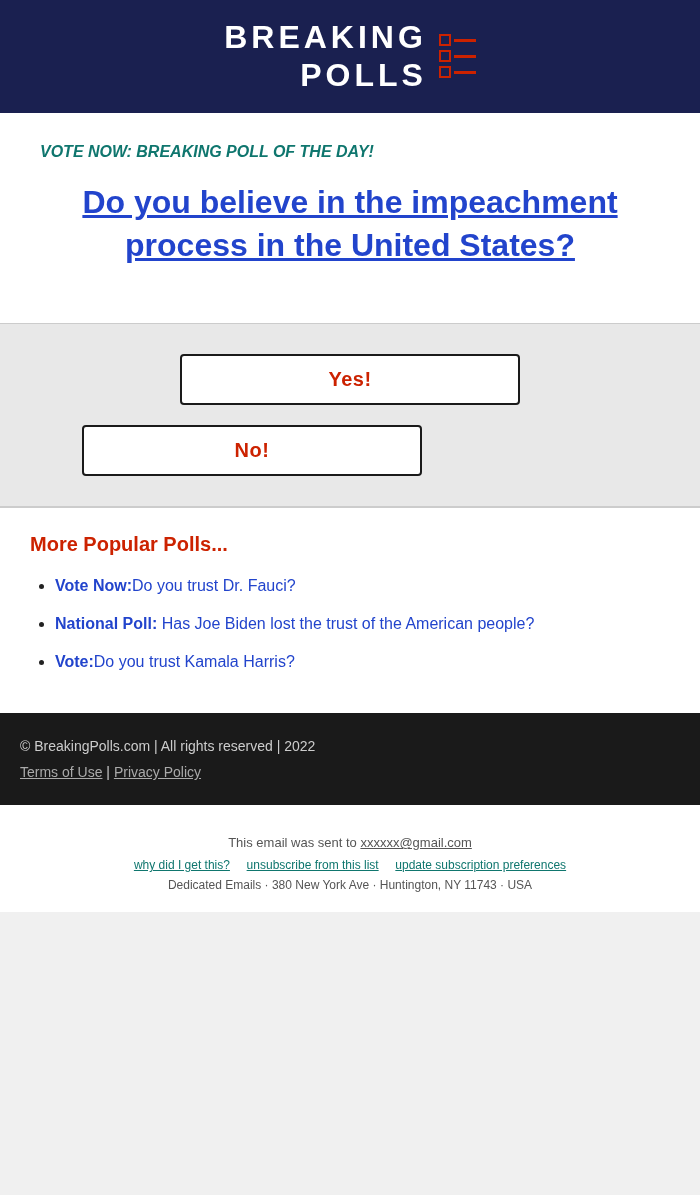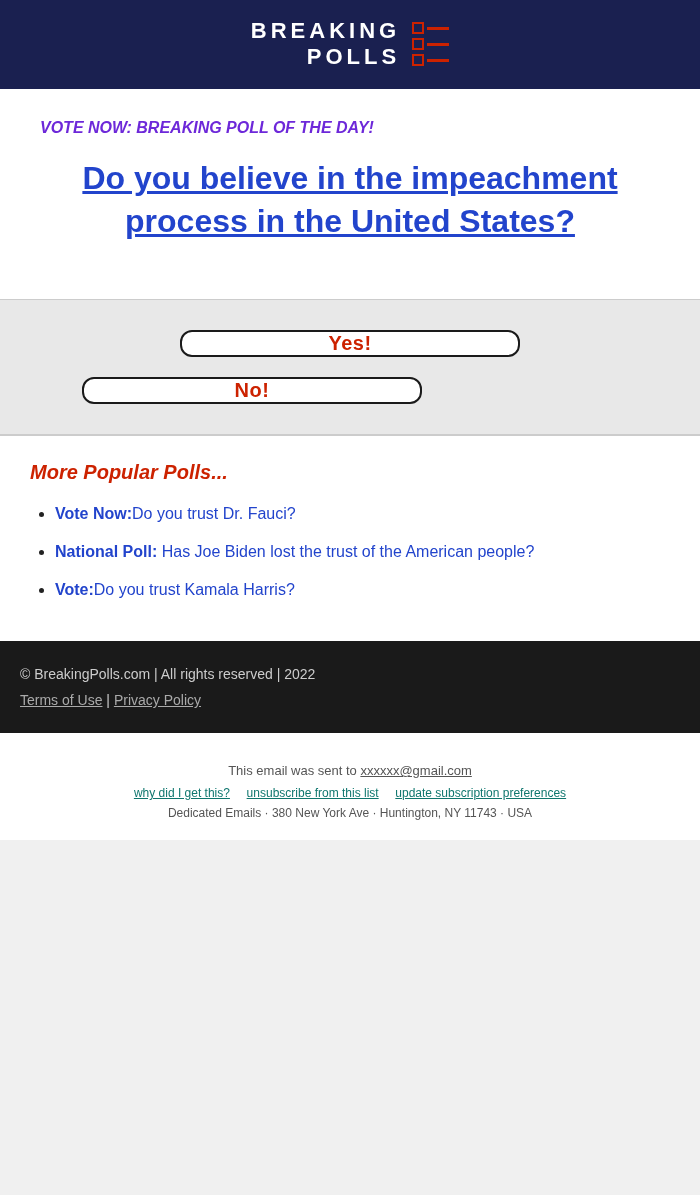--- a/index.html
+++ b/index.html
@@ -22,21 +22,21 @@
       text-align: center;
     }
     .header-logo {
       display: flex;
       align-items: center;
       justify-content: center;
       gap: 12px;
     }
     .logo-text {
       color: #ffffff;
-      font-size: 22px;
+      font-size: 32px;
       font-weight: 900;
       letter-spacing: 4px;
       line-height: 1.2;
       text-align: right;
     }
     .logo-icon {
       display: flex;
       flex-direction: column;
       gap: 4px;
     }
@@ -57,21 +57,21 @@
       background: #cc2200;
     }
 
     
     .main-content {
       background: #ffffff;
       padding: 30px 40px 30px 40px;
     }
 
     .vote-now-label {
-      color: #6d28d9;
+      color: #0f766e;
       font-size: 16px;
       font-weight: bold;
       margin-bottom: 20px;
     }
     .vote-now-label span {
       font-style: italic;
     }
 
     .poll-question {
       color: #2244cc;
@@ -89,47 +89,46 @@
       padding: 30px 50px;
       border-top: 1px solid #cccccc;
       border-bottom: 1px solid #cccccc;
     }
 
     .vote-button {
       display: block;
       width: 100%;
       max-width: 340px;
       margin: 0 auto 20px auto;
-      padding: 0 20px;
+      padding: 12px 20px;
       border: 2px solid #1a1a1a;
       background: #ffffff;
       color: #cc2200;
       font-size: 20px;
       font-weight: bold;
       text-align: center;
       cursor: pointer;
-      border-radius: 12px;
+      border-radius: 4px;
       letter-spacing: 0.5px;
     }
     .vote-button:last-child {
       margin-bottom: 0;
       margin-left: 32px;
     }
 
     
     .more-polls-section {
       background: #ffffff;
       padding: 25px 30px 25px 30px;
       border-top: 1px solid #cccccc;
     }
 
     .more-polls-title {
       color: #cc2200;
       font-size: 20px;
-      font-style: italic;
       font-weight: bold;
       margin-bottom: 18px;
     }
 
     .polls-list {
       list-style: disc;
       padding-left: 25px;
     }
 
     .polls-list li {

